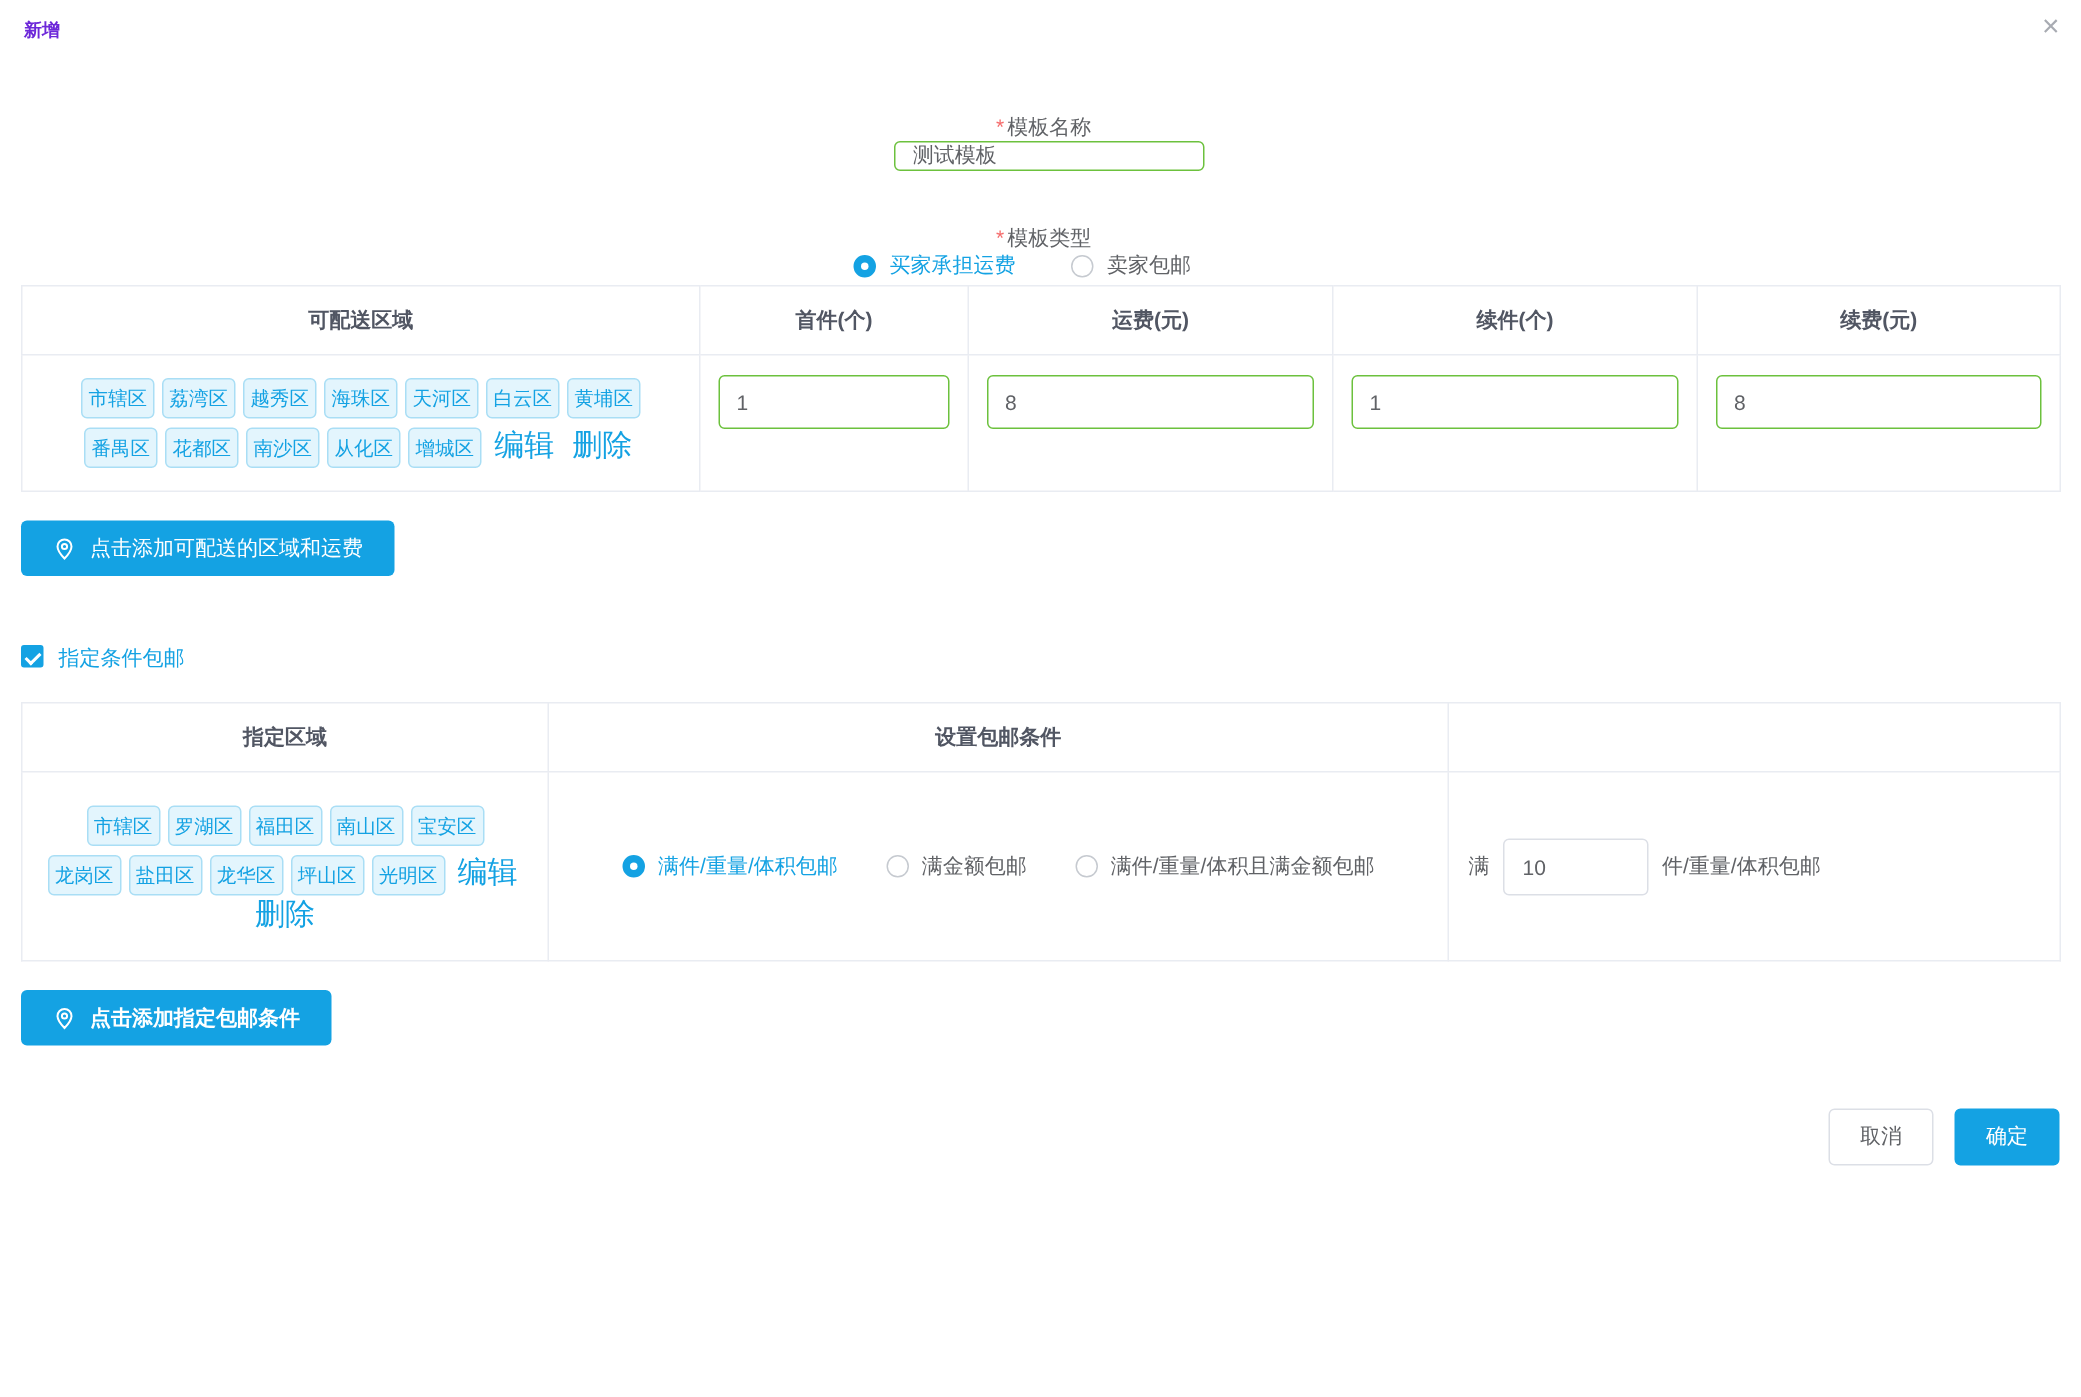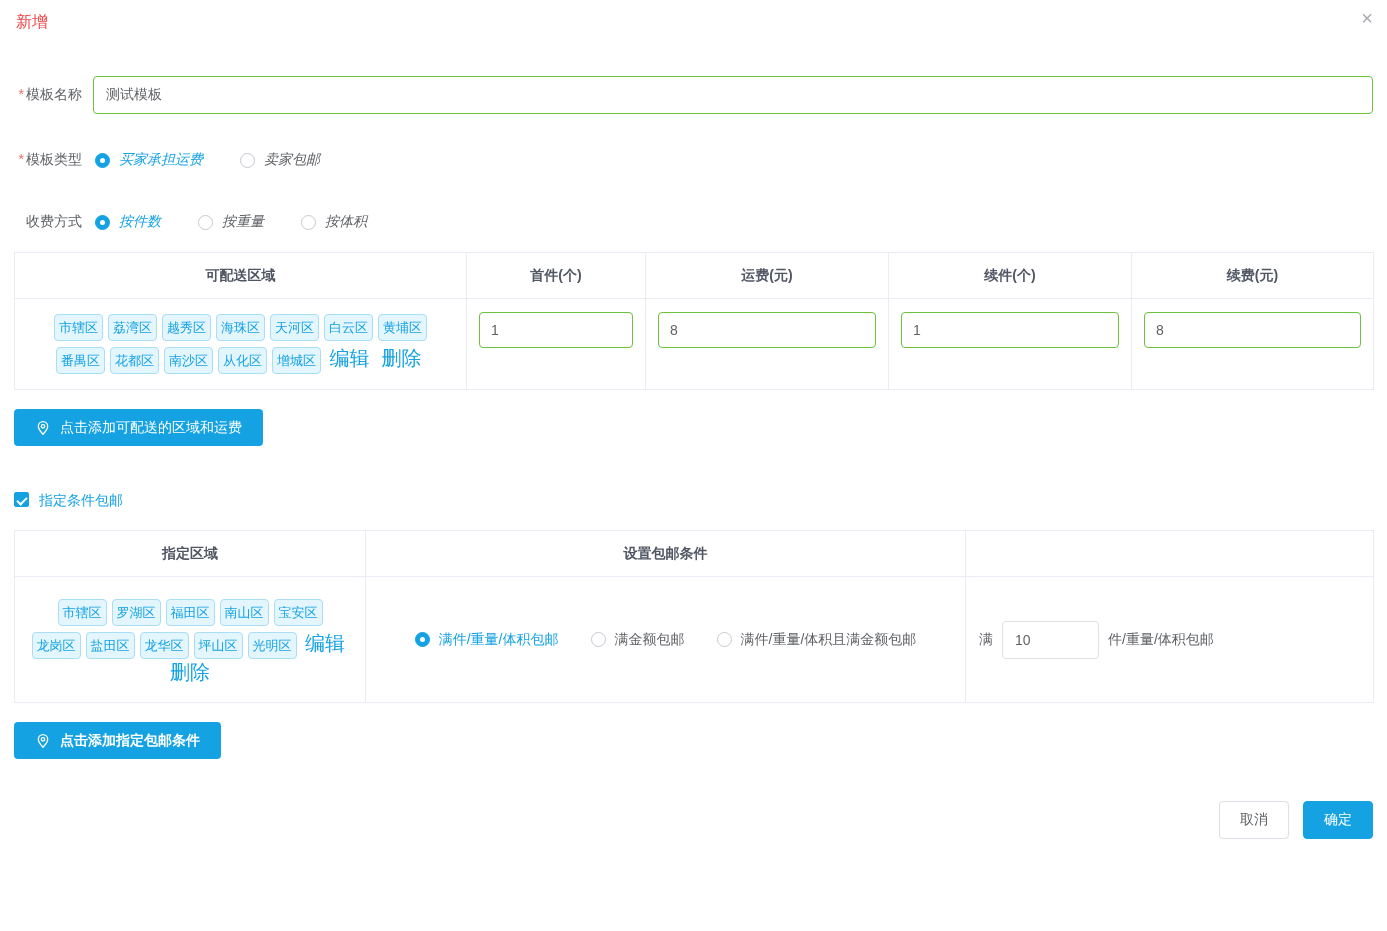--- a/index.html
+++ b/index.html
@@ -12,34 +12,34 @@
     --header-text:#515663;
     --gray-border:#dcdfe6;
     --red:#f56c6c;
   }
   *{margin:0;padding:0;box-sizing:border-box;}
   body{background:#fff;}
   .dialog{
     position:relative;width:1387px;height:931px;background:#fff;overflow:hidden;
     font-family:"Liberation Sans",sans-serif;font-size:14px;color:var(--text);
   }
-  .dlg-title{position:absolute;left:16px;top:12px;font-size:16px;color:#ef4444;font-weight:400;}
+  .dlg-title{position:absolute;left:16px;top:12px;font-size:12px;color:#6d28d9;font-weight:700;}
   .dlg-close{position:absolute;right:14px;top:8px;font-size:20px;color:#a8abb2;cursor:pointer;line-height:1;background:none;border:none;font-family:inherit;}
   .content{position:absolute;left:14px;top:76px;width:1359px;}
 
   
-  .form-row{display:flex;align-items:center;}
+  .form-row{display:flex;align-items:center;flex-direction:column;}
   .form-label{width:68px;text-align:right;flex:none;color:var(--text);}
   .req{color:var(--red);margin-right:2px;}
   .name-row{height:38px;}
   .name-input{flex:1;margin-left:11px;height:38px;border:1px solid var(--green);border-radius:4px;
     padding:0 12px;font-size:14px;color:var(--text);font-family:inherit;outline:none;background:#fff;}
   .radio-row{margin-top:36px;height:20px;}
   .charge-row{margin-top:42px;}
-  .radio-group{display:flex;align-items:center;margin-left:13px;font-style:italic;}
+  .radio-group{display:flex;align-items:center;margin-left:13px;}
   .radio-item{display:inline-flex;align-items:center;margin-right:37px;cursor:pointer;}
   .radio{width:15px;height:15px;border-radius:50%;border:1px solid #c6cad0;background:#fff;flex:none;position:relative;}
   .radio.on{border-color:var(--primary);background:var(--primary);}
   .radio.on::after{content:"";position:absolute;left:4px;top:4px;width:5px;height:5px;border-radius:50%;background:#fff;}
   .radio-label{margin-left:9px;color:var(--text);}
   .radio-item.on .radio-label{color:var(--primary);}
 
   
   table{border-collapse:collapse;table-layout:fixed;width:1359px;background:#fff;}
   th,td{border:1px solid var(--table-border);}
@@ -109,37 +109,20 @@
           <span class="radio-label">买家承担运费</span>
         </span>
         <span class="radio-item">
           <span class="radio"></span>
           <span class="radio-label">卖家包邮</span>
         </span>
       </div>
     </div>
 
     
-    <div class="form-row radio-row charge-row">
-      <div class="form-label">收费方式</div>
-      <div class="radio-group">
-        <span class="radio-item on">
-          <span class="radio on"></span>
-          <span class="radio-label">按件数</span>
-        </span>
-        <span class="radio-item">
-          <span class="radio"></span>
-          <span class="radio-label">按重量</span>
-        </span>
-        <span class="radio-item">
-          <span class="radio"></span>
-          <span class="radio-label">按体积</span>
-        </span>
-      </div>
-    </div>
 
     
     <table class="tbl1">
       <colgroup>
           <col style="width:452px">
           <col style="width:179px">
           <col style="width:243px">
           <col style="width:243px">
           <col style="width:242px">
         </colgroup>

